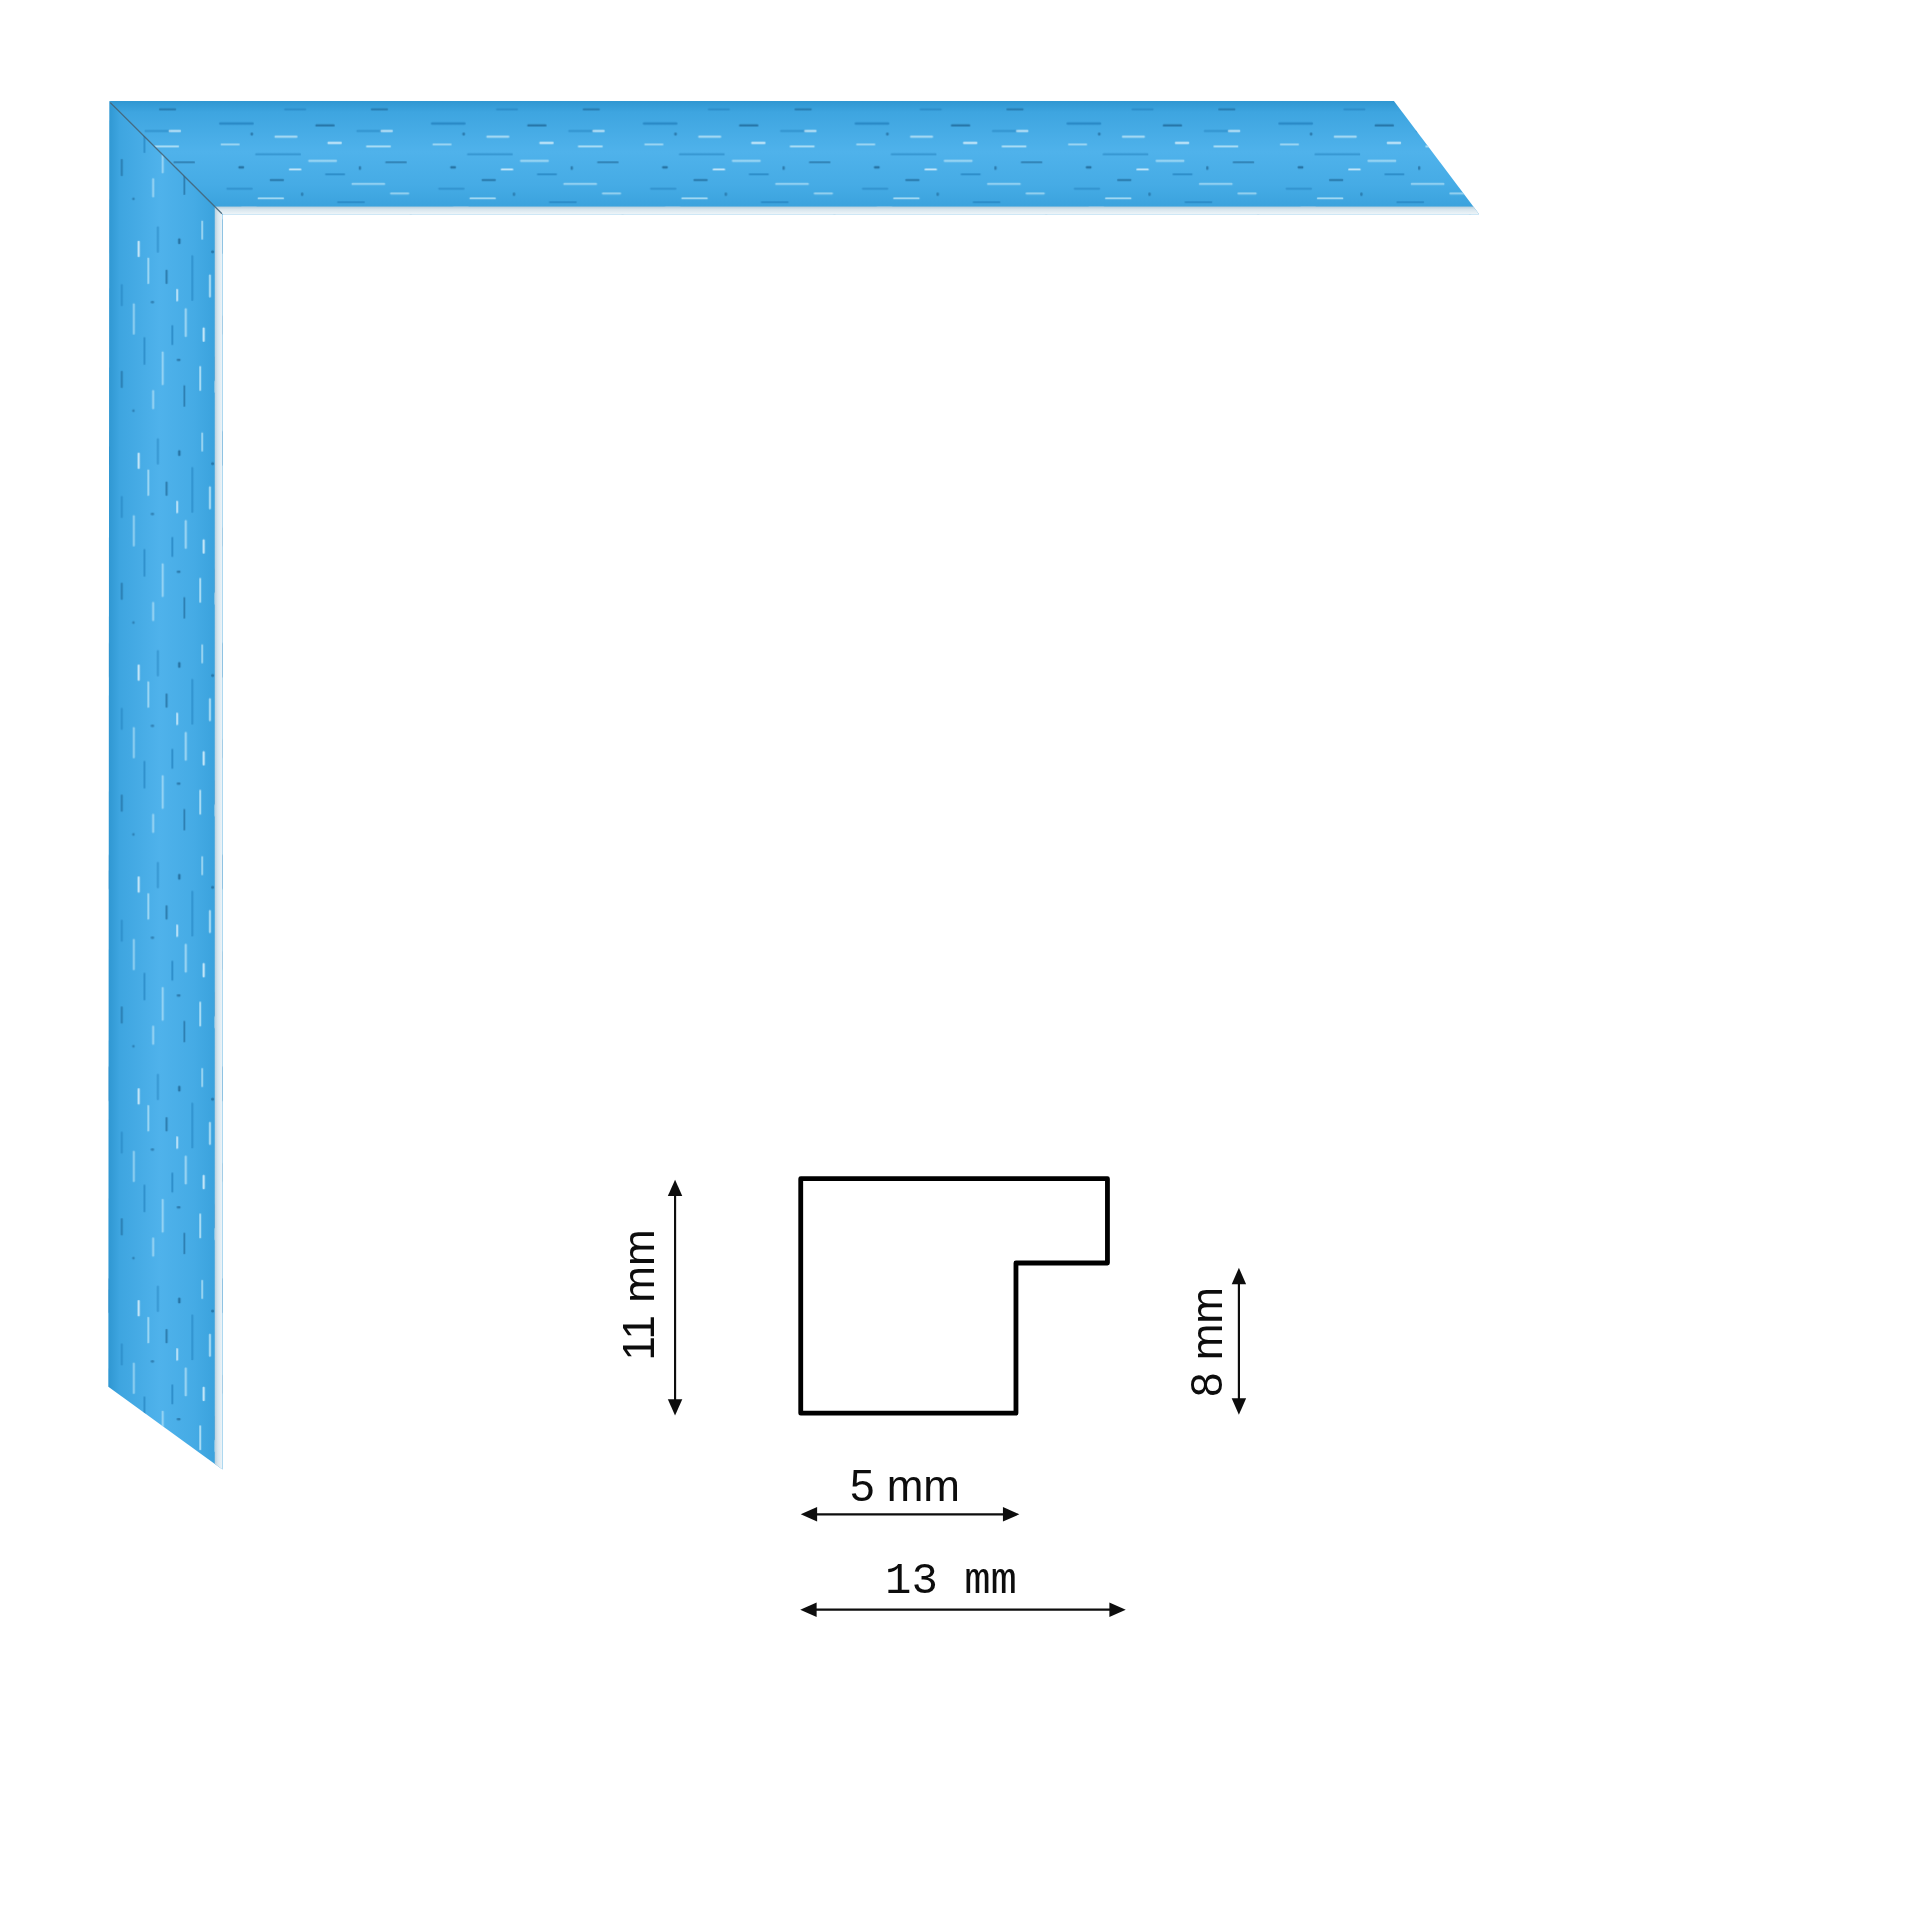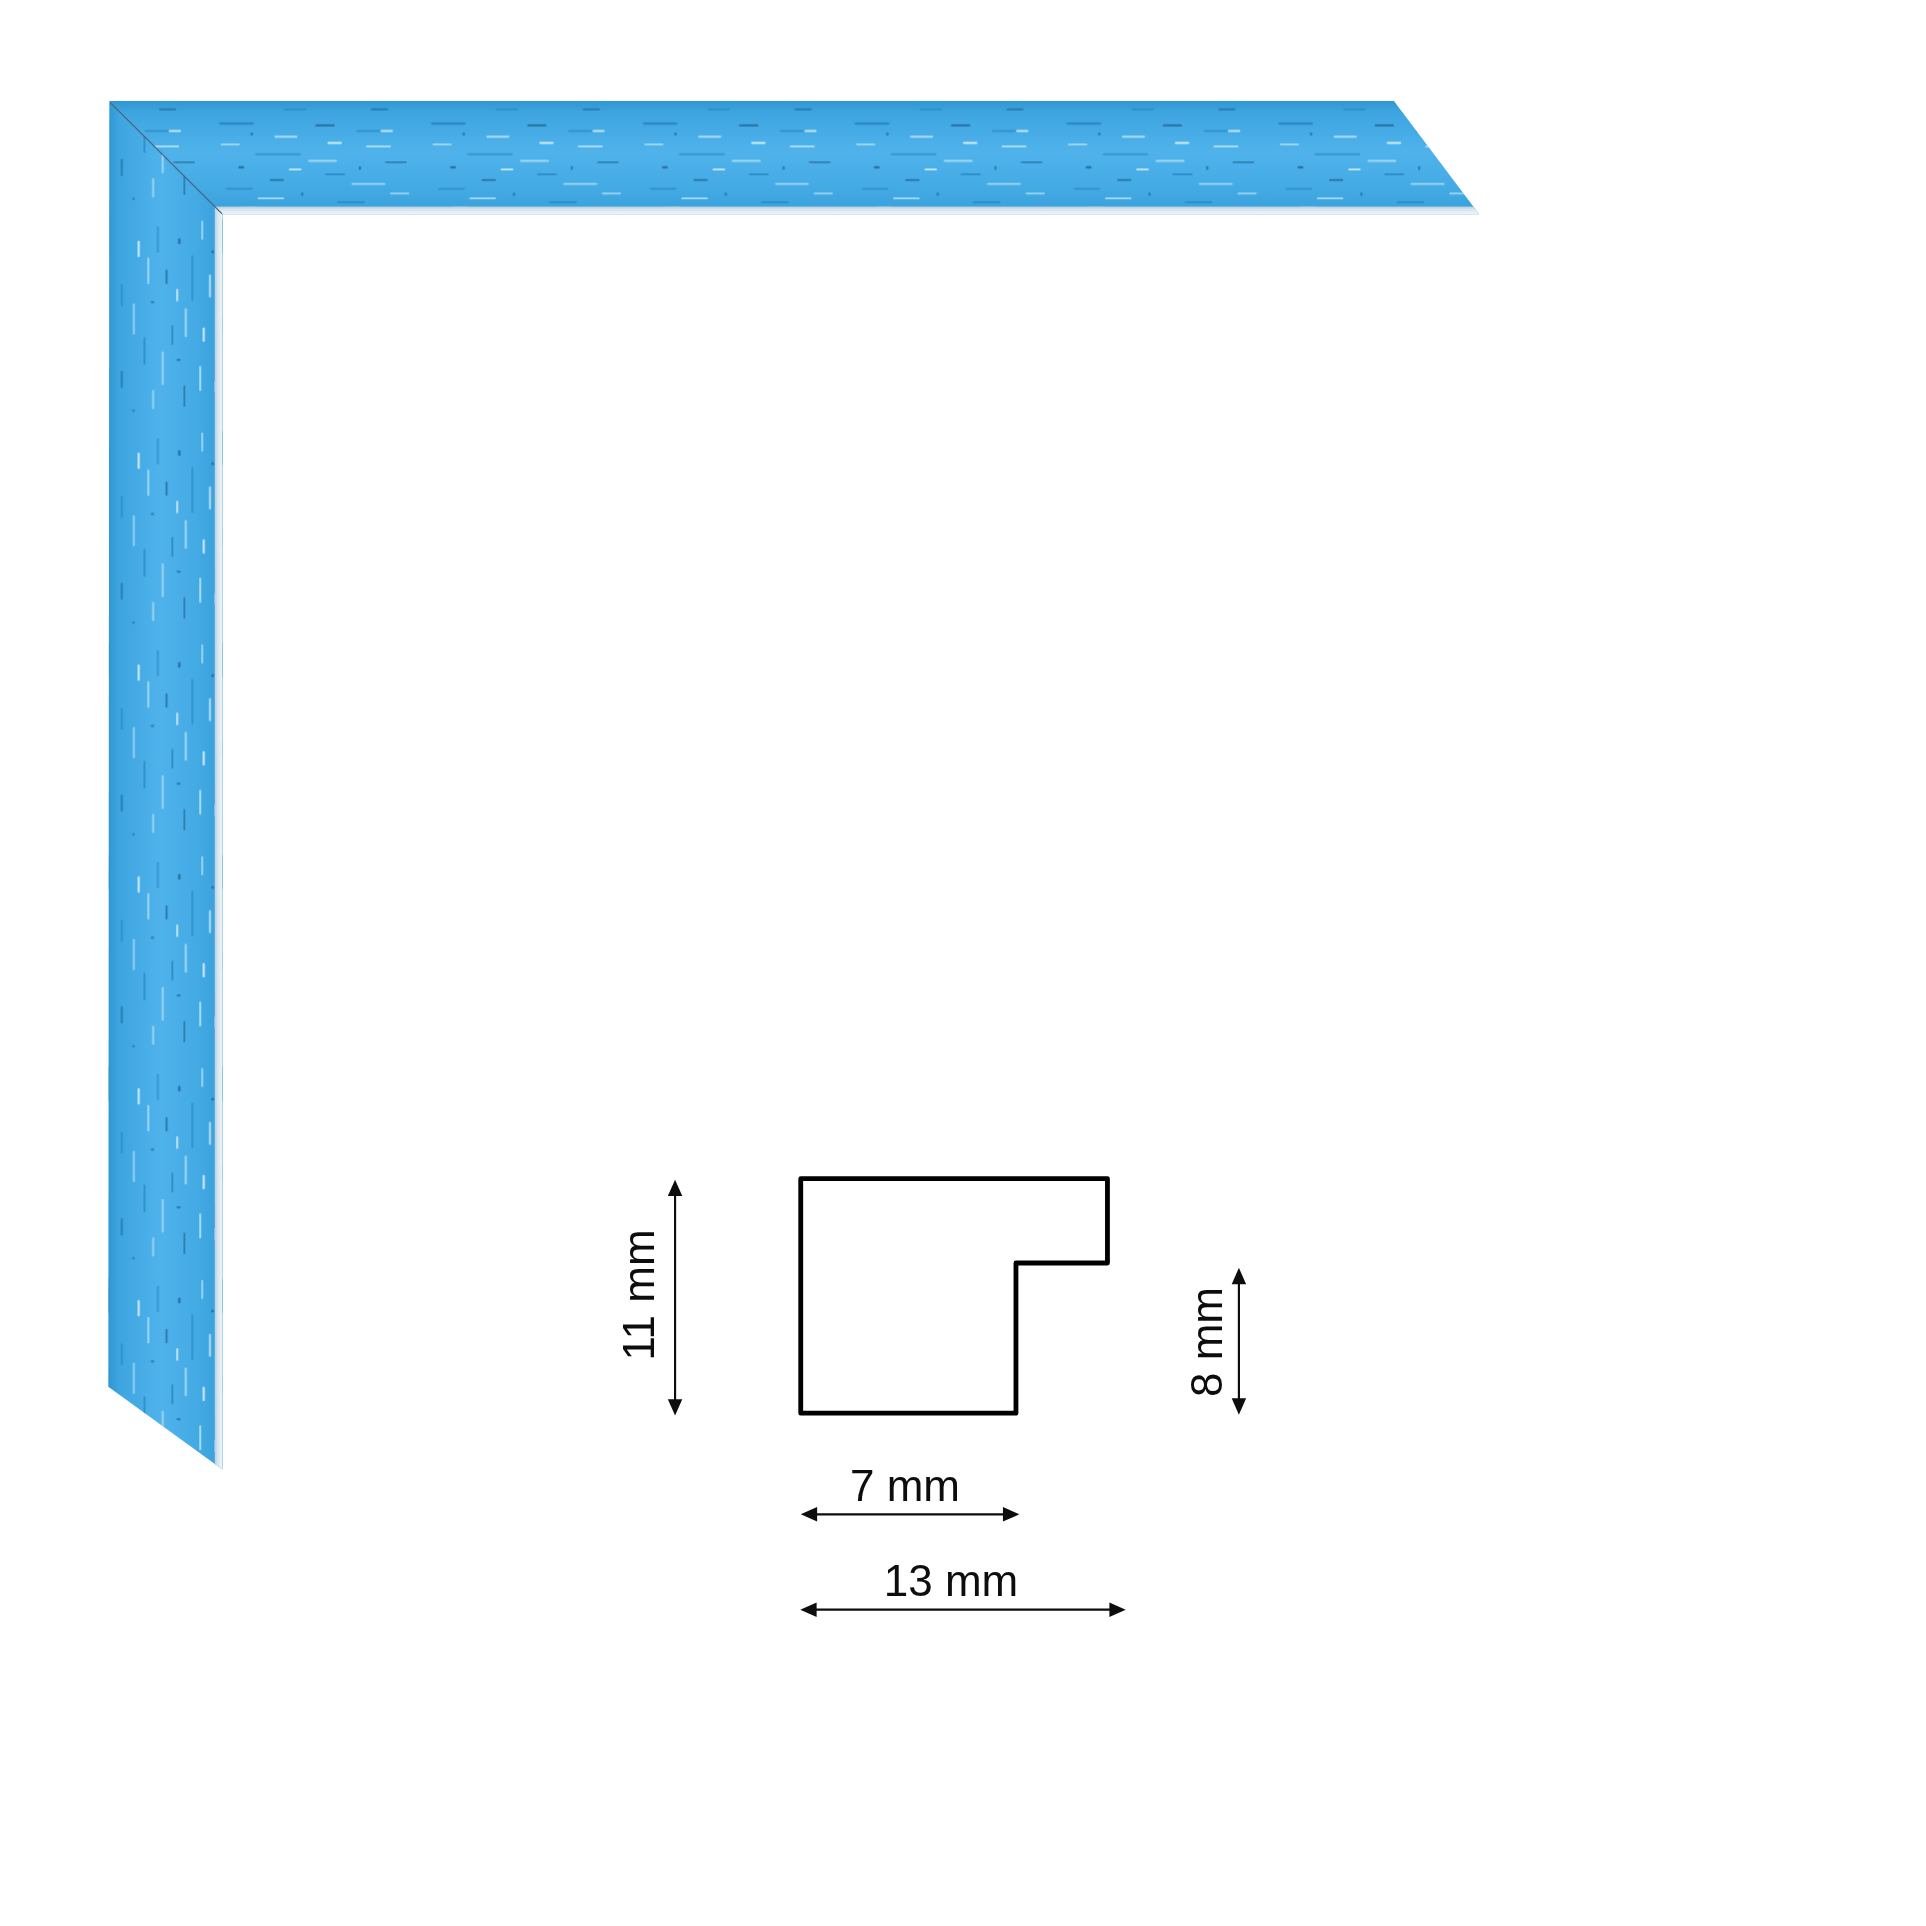--- a/index.html
+++ b/index.html
@@ -182,18 +182,18 @@
         <polygon points="1662,3343 1696,3328 1696,3358" fill="#0d0d0d" stroke="none"></polygon>
         <polygon points="2338,3343 2304,3328 2304,3358" fill="#0d0d0d" stroke="none"></polygon>
       </g>
     </g>
   </svg>
 
   <span class="dim-label rotated" style="left:639px; top:1295px;">11 mm</span>
 
   <span class="dim-label rotated" style="left:1207px; top:1342px;">8 mm</span>
 
-  <span class="dim-label" style="left:905px; top:1486px;">7 mm</span>
+  <span class="dim-label" style="left:905px; top:1486px;">5 mm</span>
 
-  <span class="dim-label" style="left:951px; top:1581px;">13 mm</span>
+  <span class="dim-label" style="left:951px; top:1581px;font-family:Liberation Mono, monospace;">13 mm</span>
 
 </div>
 
 
 </body></html>

